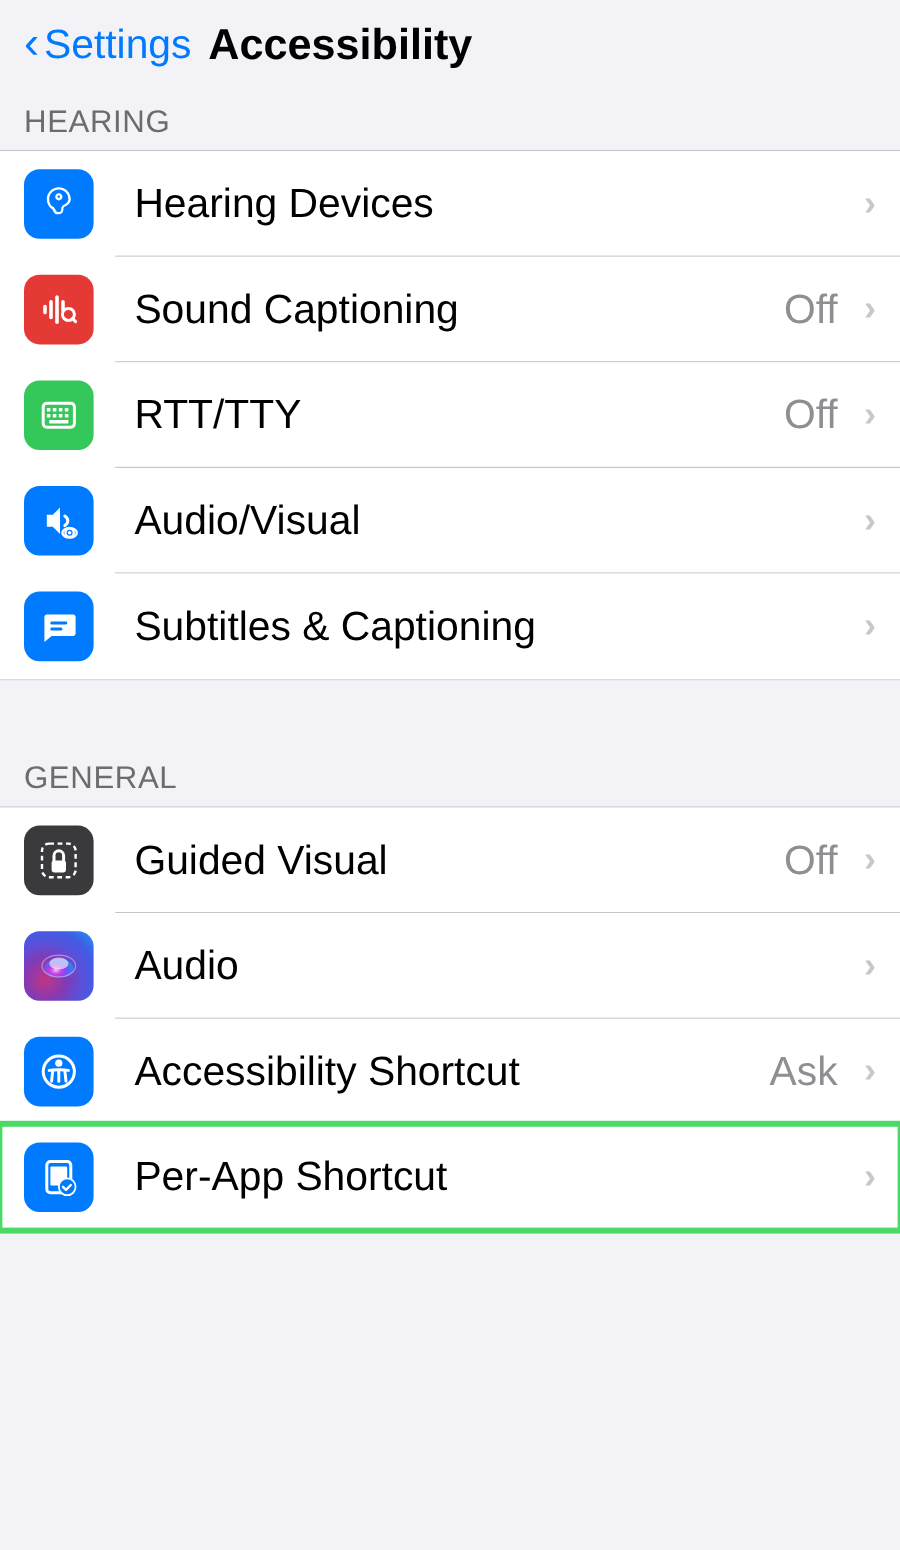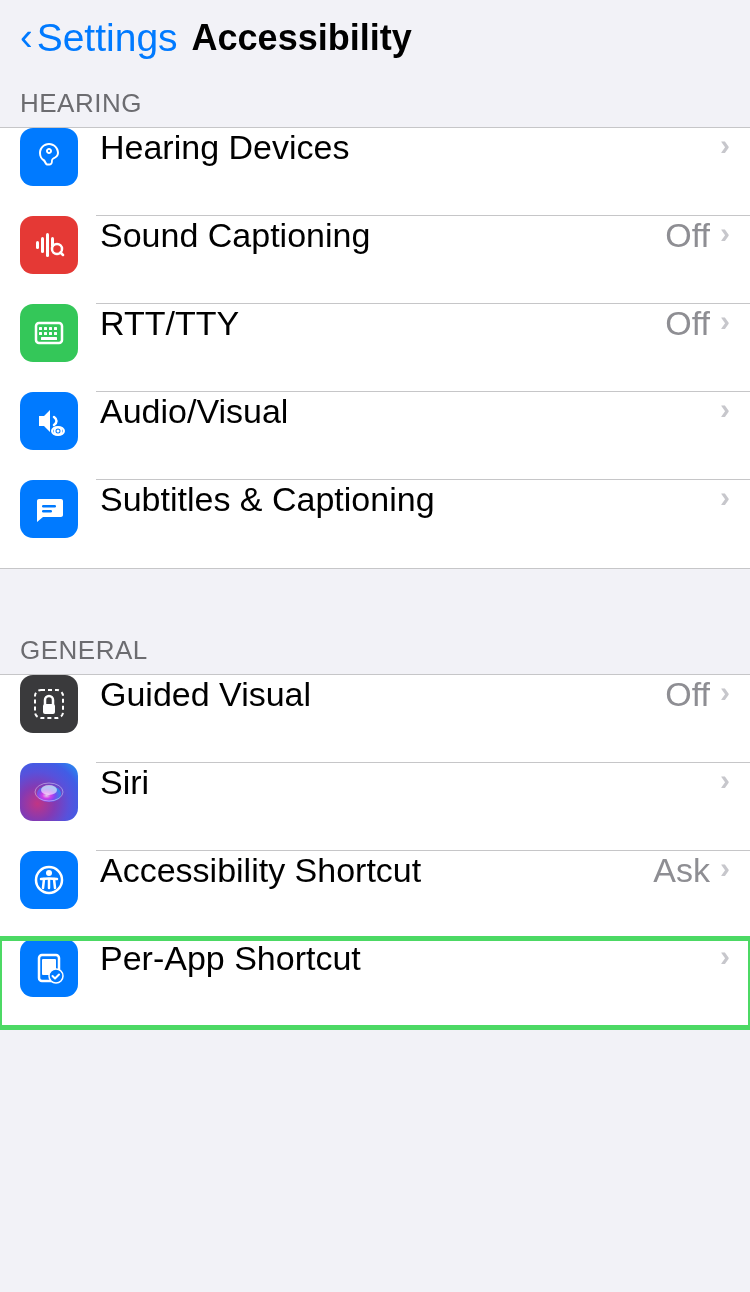--- a/index.html
+++ b/index.html
@@ -31,21 +31,21 @@
       text-decoration: none;
       cursor: pointer;
     }
     .back-chevron {
       font-size: 38px;
       font-weight: 200;
       line-height: 1;
       margin-top: -2px;
     }
     .back-label {
-      font-size: 39px;
+      font-size: 34px;
       font-weight: 400;
     }
     .header-title {
       font-size: 36px;
       font-weight: 700;
       color: #000;
       margin-left: 10px;
     }
 
     
@@ -62,26 +62,27 @@
     
     .list-group {
       background-color: #fff;
       border-top: 1px solid #c6c6c8;
       border-bottom: 1px solid #c6c6c8;
       margin-bottom: 0;
     }
 
     .list-item {
       display: flex;
-      align-items: flex-start;
+      align-items: center;
       padding: 0 20px;
       min-height: 88px;
       background-color: #fff;
       position: relative;
       cursor: pointer;
+      gap: 12px;
     }
 
     .list-item:not(:last-child)::after {
       content: '';
       position: absolute;
       bottom: 0;
       left: 96px;
       right: 0;
       height: 1px;
       background-color: #c6c6c8;
@@ -265,21 +266,21 @@
             <stop offset="30%" stop-color="#e040fb"></stop>
             <stop offset="60%" stop-color="#7c4dff"></stop>
             <stop offset="100%" stop-color="#2196f3"></stop>
           </radialGradient>
         </defs>
         <ellipse cx="18" cy="20" rx="12" ry="8" fill="url(#siriGrad)" opacity="0.8"></ellipse>
         <ellipse cx="18" cy="16" rx="8" ry="5" fill="white" opacity="0.6"></ellipse>
         <ellipse cx="18" cy="18" rx="14" ry="9" fill="none" stroke="white" stroke-width="1" opacity="0.4"></ellipse>
       </svg>
     </div>
-    <span class="item-label">Siri</span>
+    <span class="item-label">Audio</span>
     <span class="item-value"></span>
     <span class="chevron">›</span>
   </div>
 
   <div class="list-item">
     <div class="icon-wrap icon-blue">
       <svg width="36" height="36" viewBox="0 0 36 36" fill="white">
 
         <circle cx="18" cy="18" r="13" fill="none" stroke="white" stroke-width="2.5"></circle>
         <circle cx="18" cy="11" r="3"></circle>

